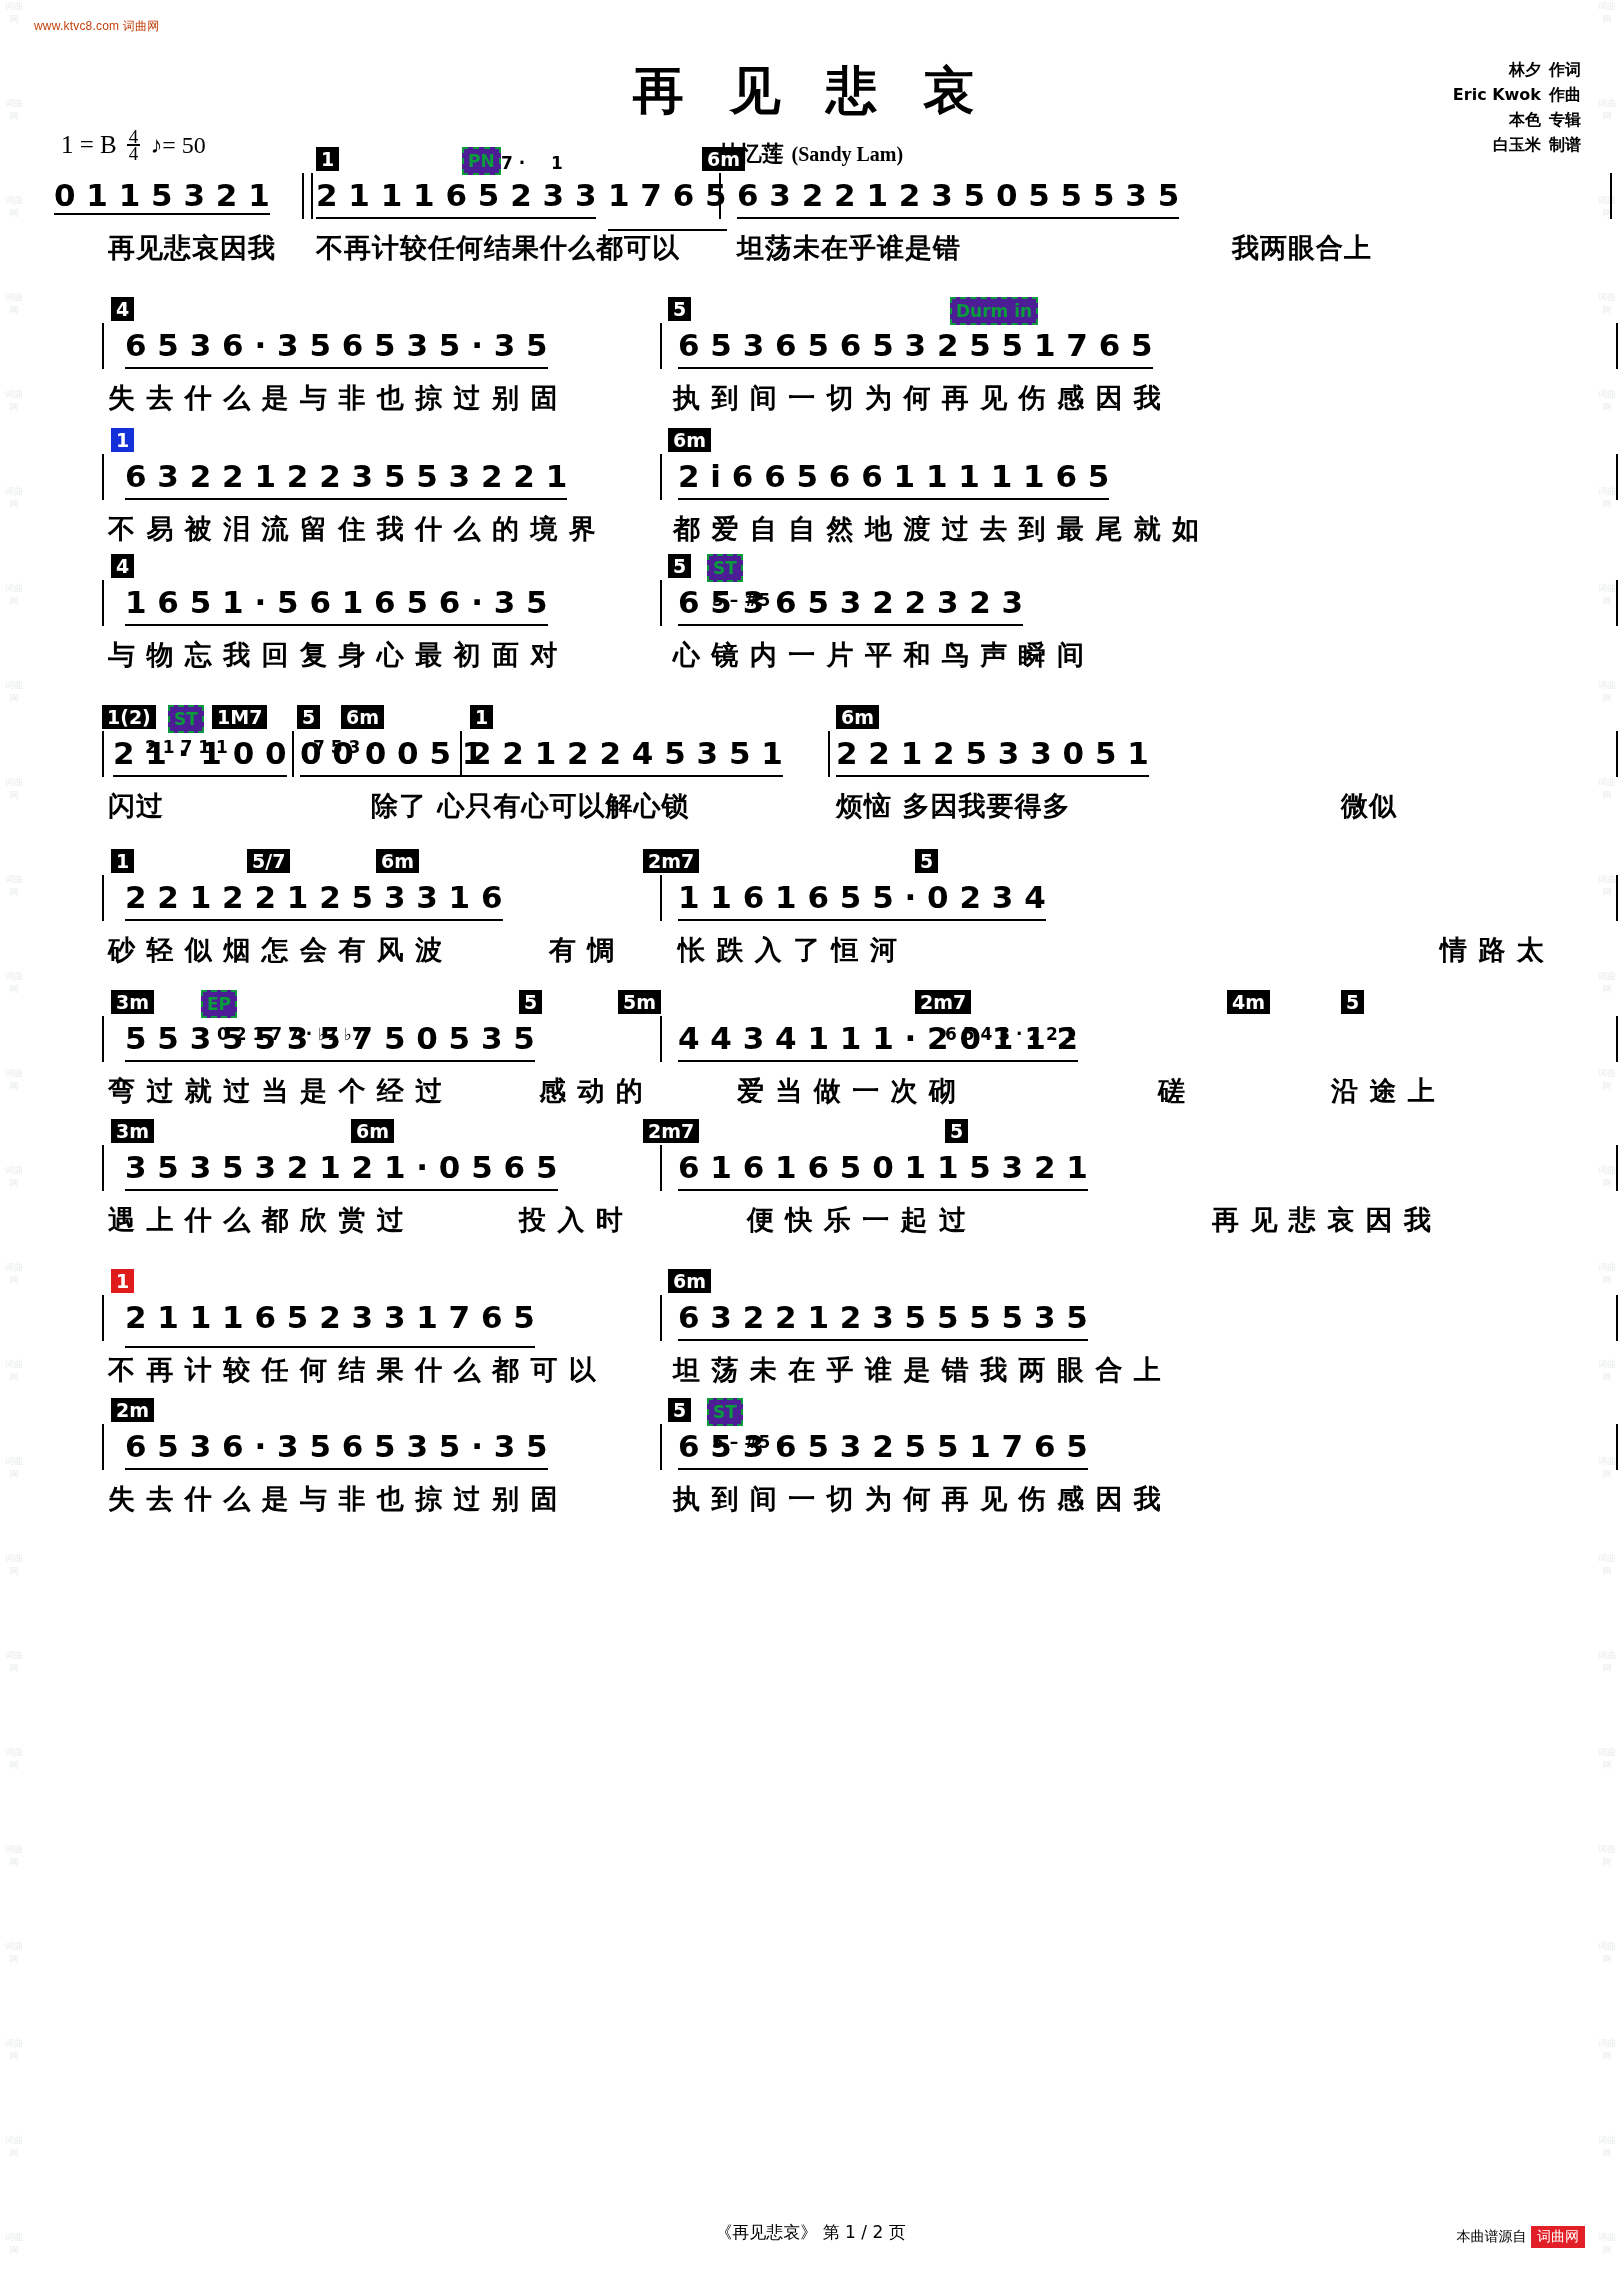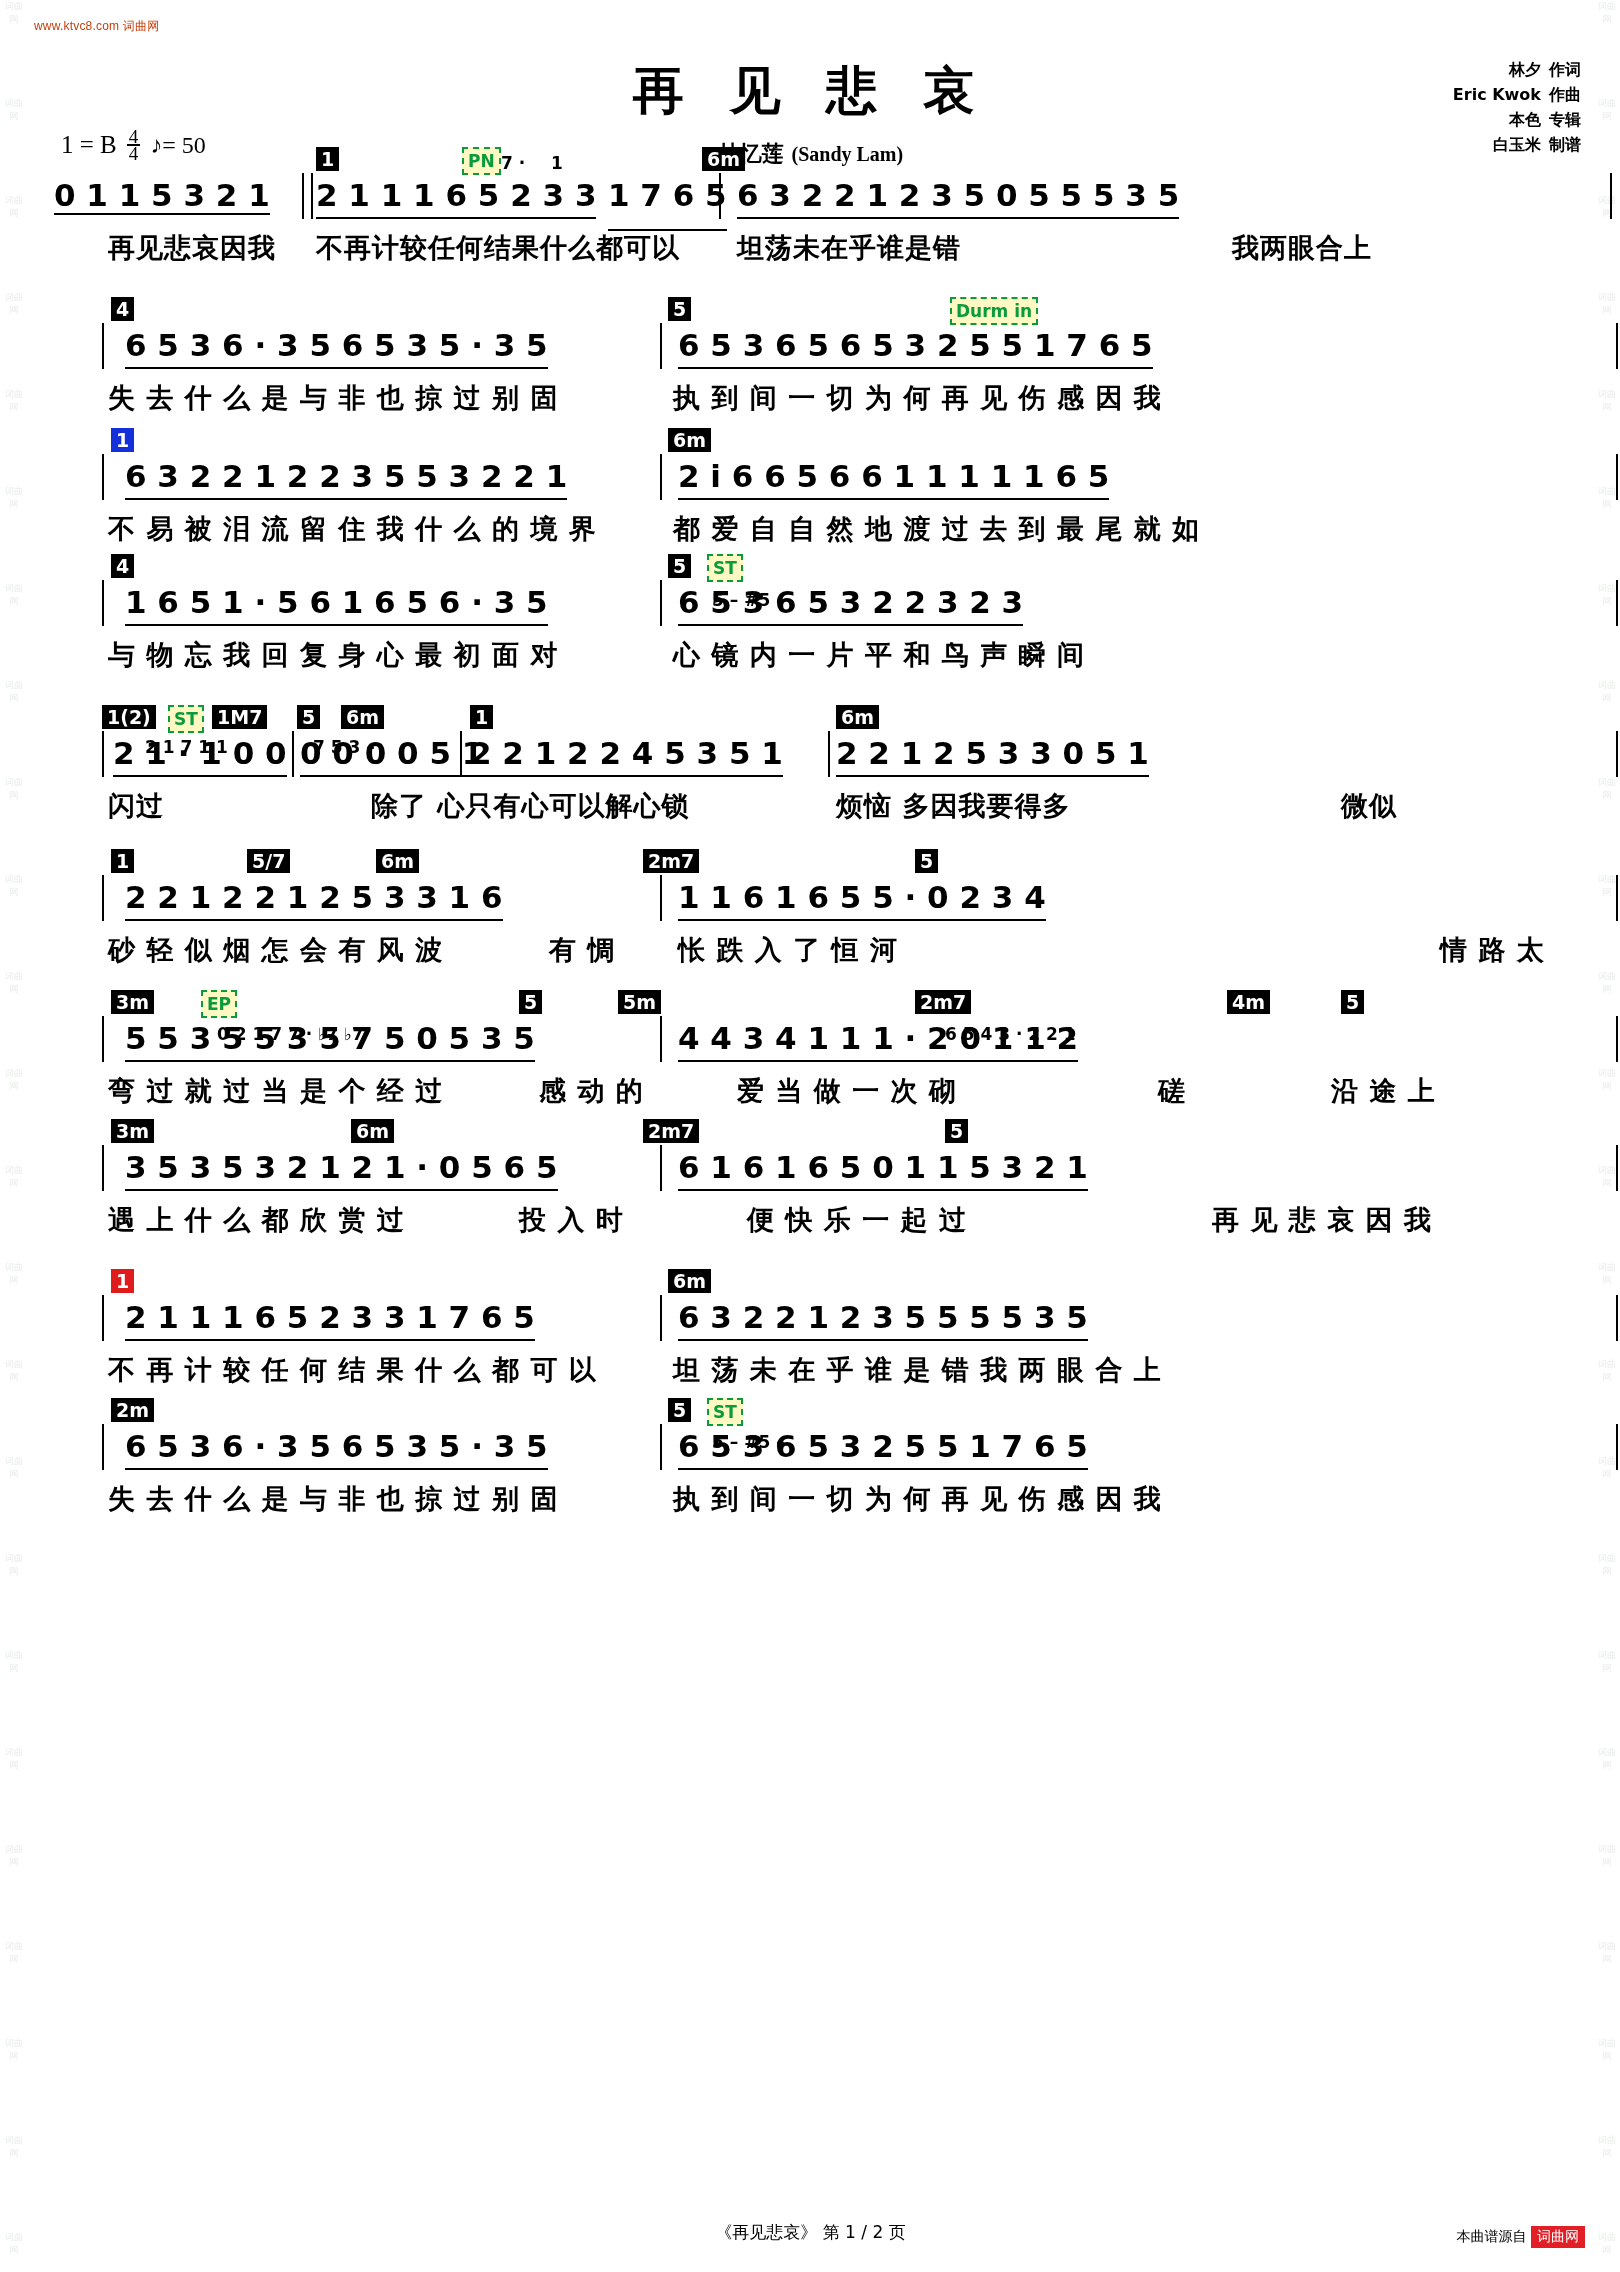--- a/index.html
+++ b/index.html
@@ -27,21 +27,21 @@
   .frac .den{display:block;padding:0 2px;}
   .tempo{font-size:24px;}
 
   
   .sys{position:absolute;left:54px;width:1515px;}
   .marks{position:relative;height:30px;}
   .mark{position:absolute;top:0;font-family:"DejaVu Sans",sans-serif;font-weight:bold;font-size:19px;line-height:24px;padding:0 5px;}
   .mark.blk{background:#000;color:#fff;}
   .mark.blue{background:#1430d8;color:#fff;}
   .mark.red{background:#e01b1b;color:#fff;}
-  .mark.grn{color:#0a9b3c;border:2px dashed #0a9b3c;background:#fef9c3;font-size:17px;padding:0 4px;}
+  .mark.grn{color:#0a9b3c;border:2px dashed #0a9b3c;background:#4c1d95;font-size:17px;padding:0 4px;}
 
   .notes{position:relative;height:53px;font-family:"DejaVu Sans",sans-serif;font-size:31px;font-weight:bold;}
   .lyr{position:relative;height:46px;font-family:"DejaVu Sans",sans-serif;font-size:27px;font-weight:bold;letter-spacing:1px;}
   .n{position:absolute;top:0;white-space:nowrap;}
   .ly{position:absolute;top:0;white-space:nowrap;}
   .small{position:absolute;font-size:17px;font-family:"DejaVu Sans",sans-serif;font-weight:bold;}
 
   .bar{position:absolute;width:2px;background:#000;top:-4px;height:46px;}
   .bar2{position:absolute;width:7px;border-left:2px solid #000;border-right:2px solid #000;top:-4px;height:46px;}
 
@@ -312,21 +312,21 @@
       </div>
       <div class="sys" style="top: 1269px;">
         <div class="marks">
           <div class="mark red" style="left: 57px;">1</div>
           <div class="mark blk" style="left: 614px;">6m</div>
         </div>
         <div class="notes">
           <div class="bar" style="left: 48px;"></div>
           <div class="bar" style="left: 606px;"></div>
           <div class="bar" style="left: 1562px;"></div>
-          <div class="n" style="left: 71px; border-bottom: 2px solid rgb(0, 0, 0); padding-bottom: 4px;">2 1 1 1 6 5 2 3 3   1 7 6 5</div>
+          <div class="n" style="left: 71px; border-bottom: 2px solid rgb(0, 0, 0); padding-bottom: 11px;">2 1 1 1 6 5 2 3 3   1 7 6 5</div>
           <div class="n" style="left: 624px; border-bottom: 2px solid rgb(0, 0, 0); padding-bottom: 4px;">6 3 2 2 1 2 3 5 5 5 5 3 5</div>
         </div>
         <div class="lyr">
           <div class="ly" style="left: 54px;">不 再 计 较 任 何 结 果 什 么 都 可 以</div>
           <div class="ly" style="left: 619px;">坦 荡 未 在 乎 谁 是 错 我 两 眼 合 上</div>
         </div>
       </div>
       <div class="sys" style="top: 1398px;">
         <div class="marks">
           <div class="mark blk" style="left: 57px;">2m</div>

